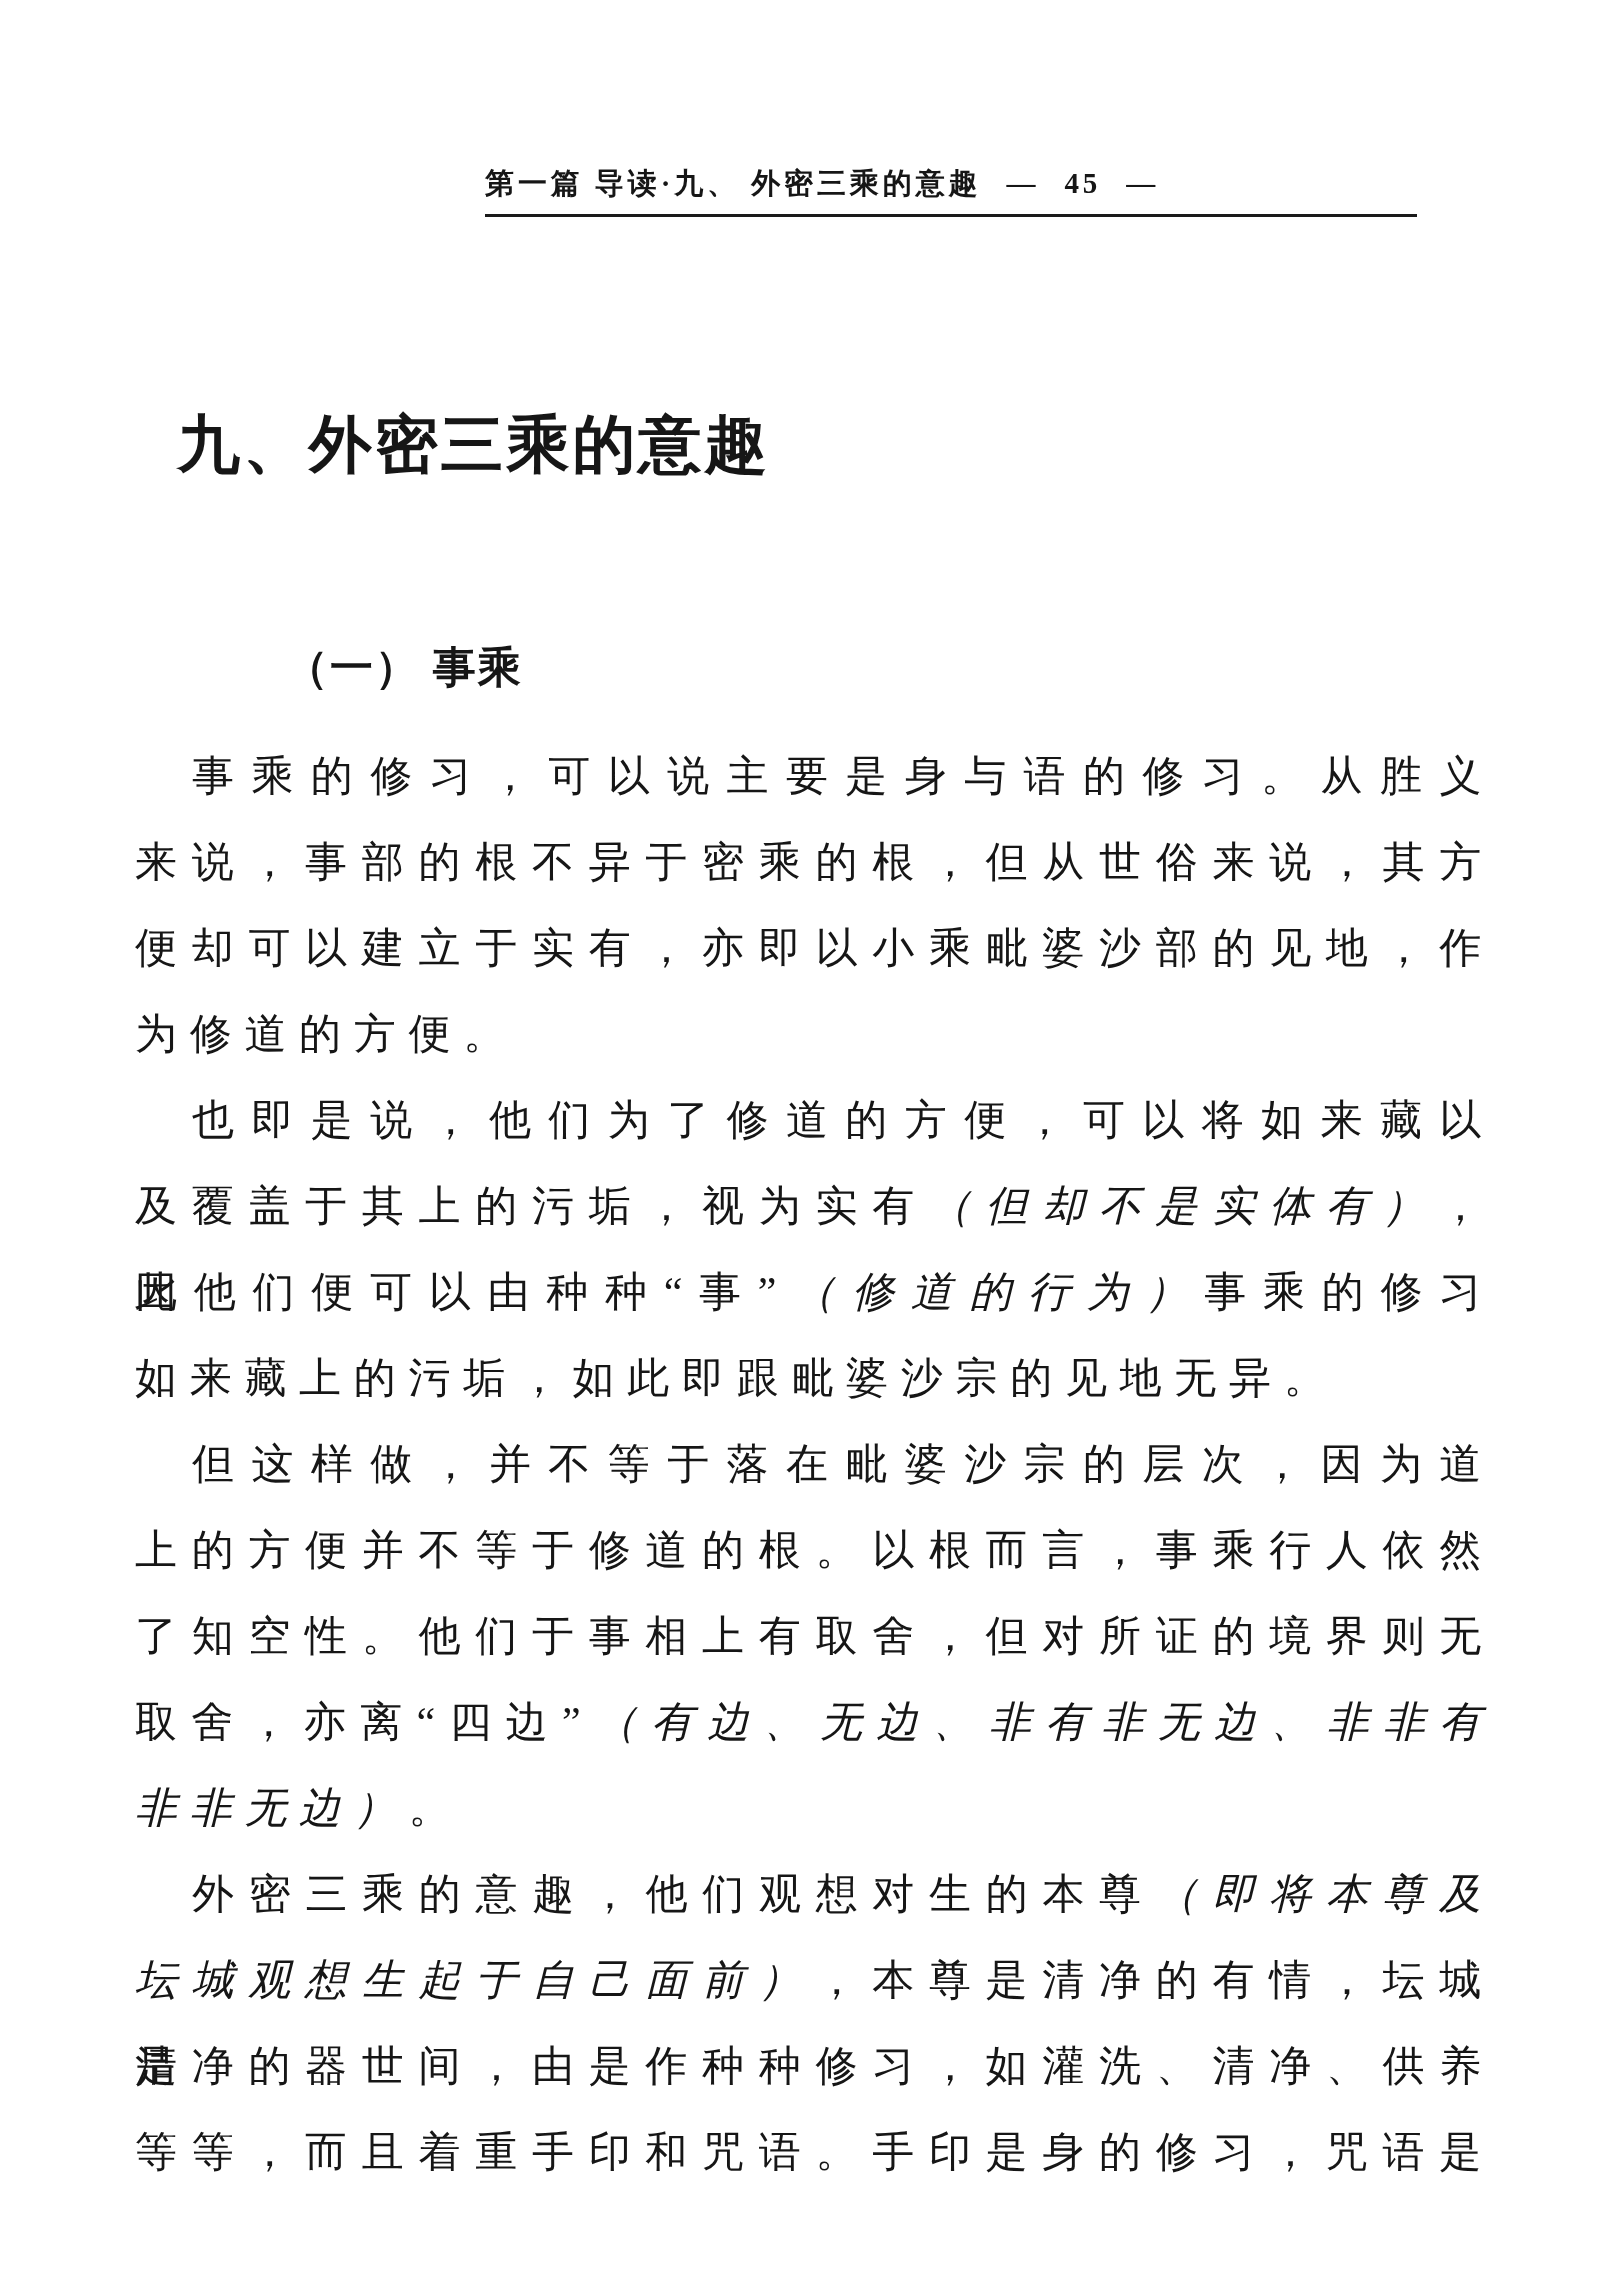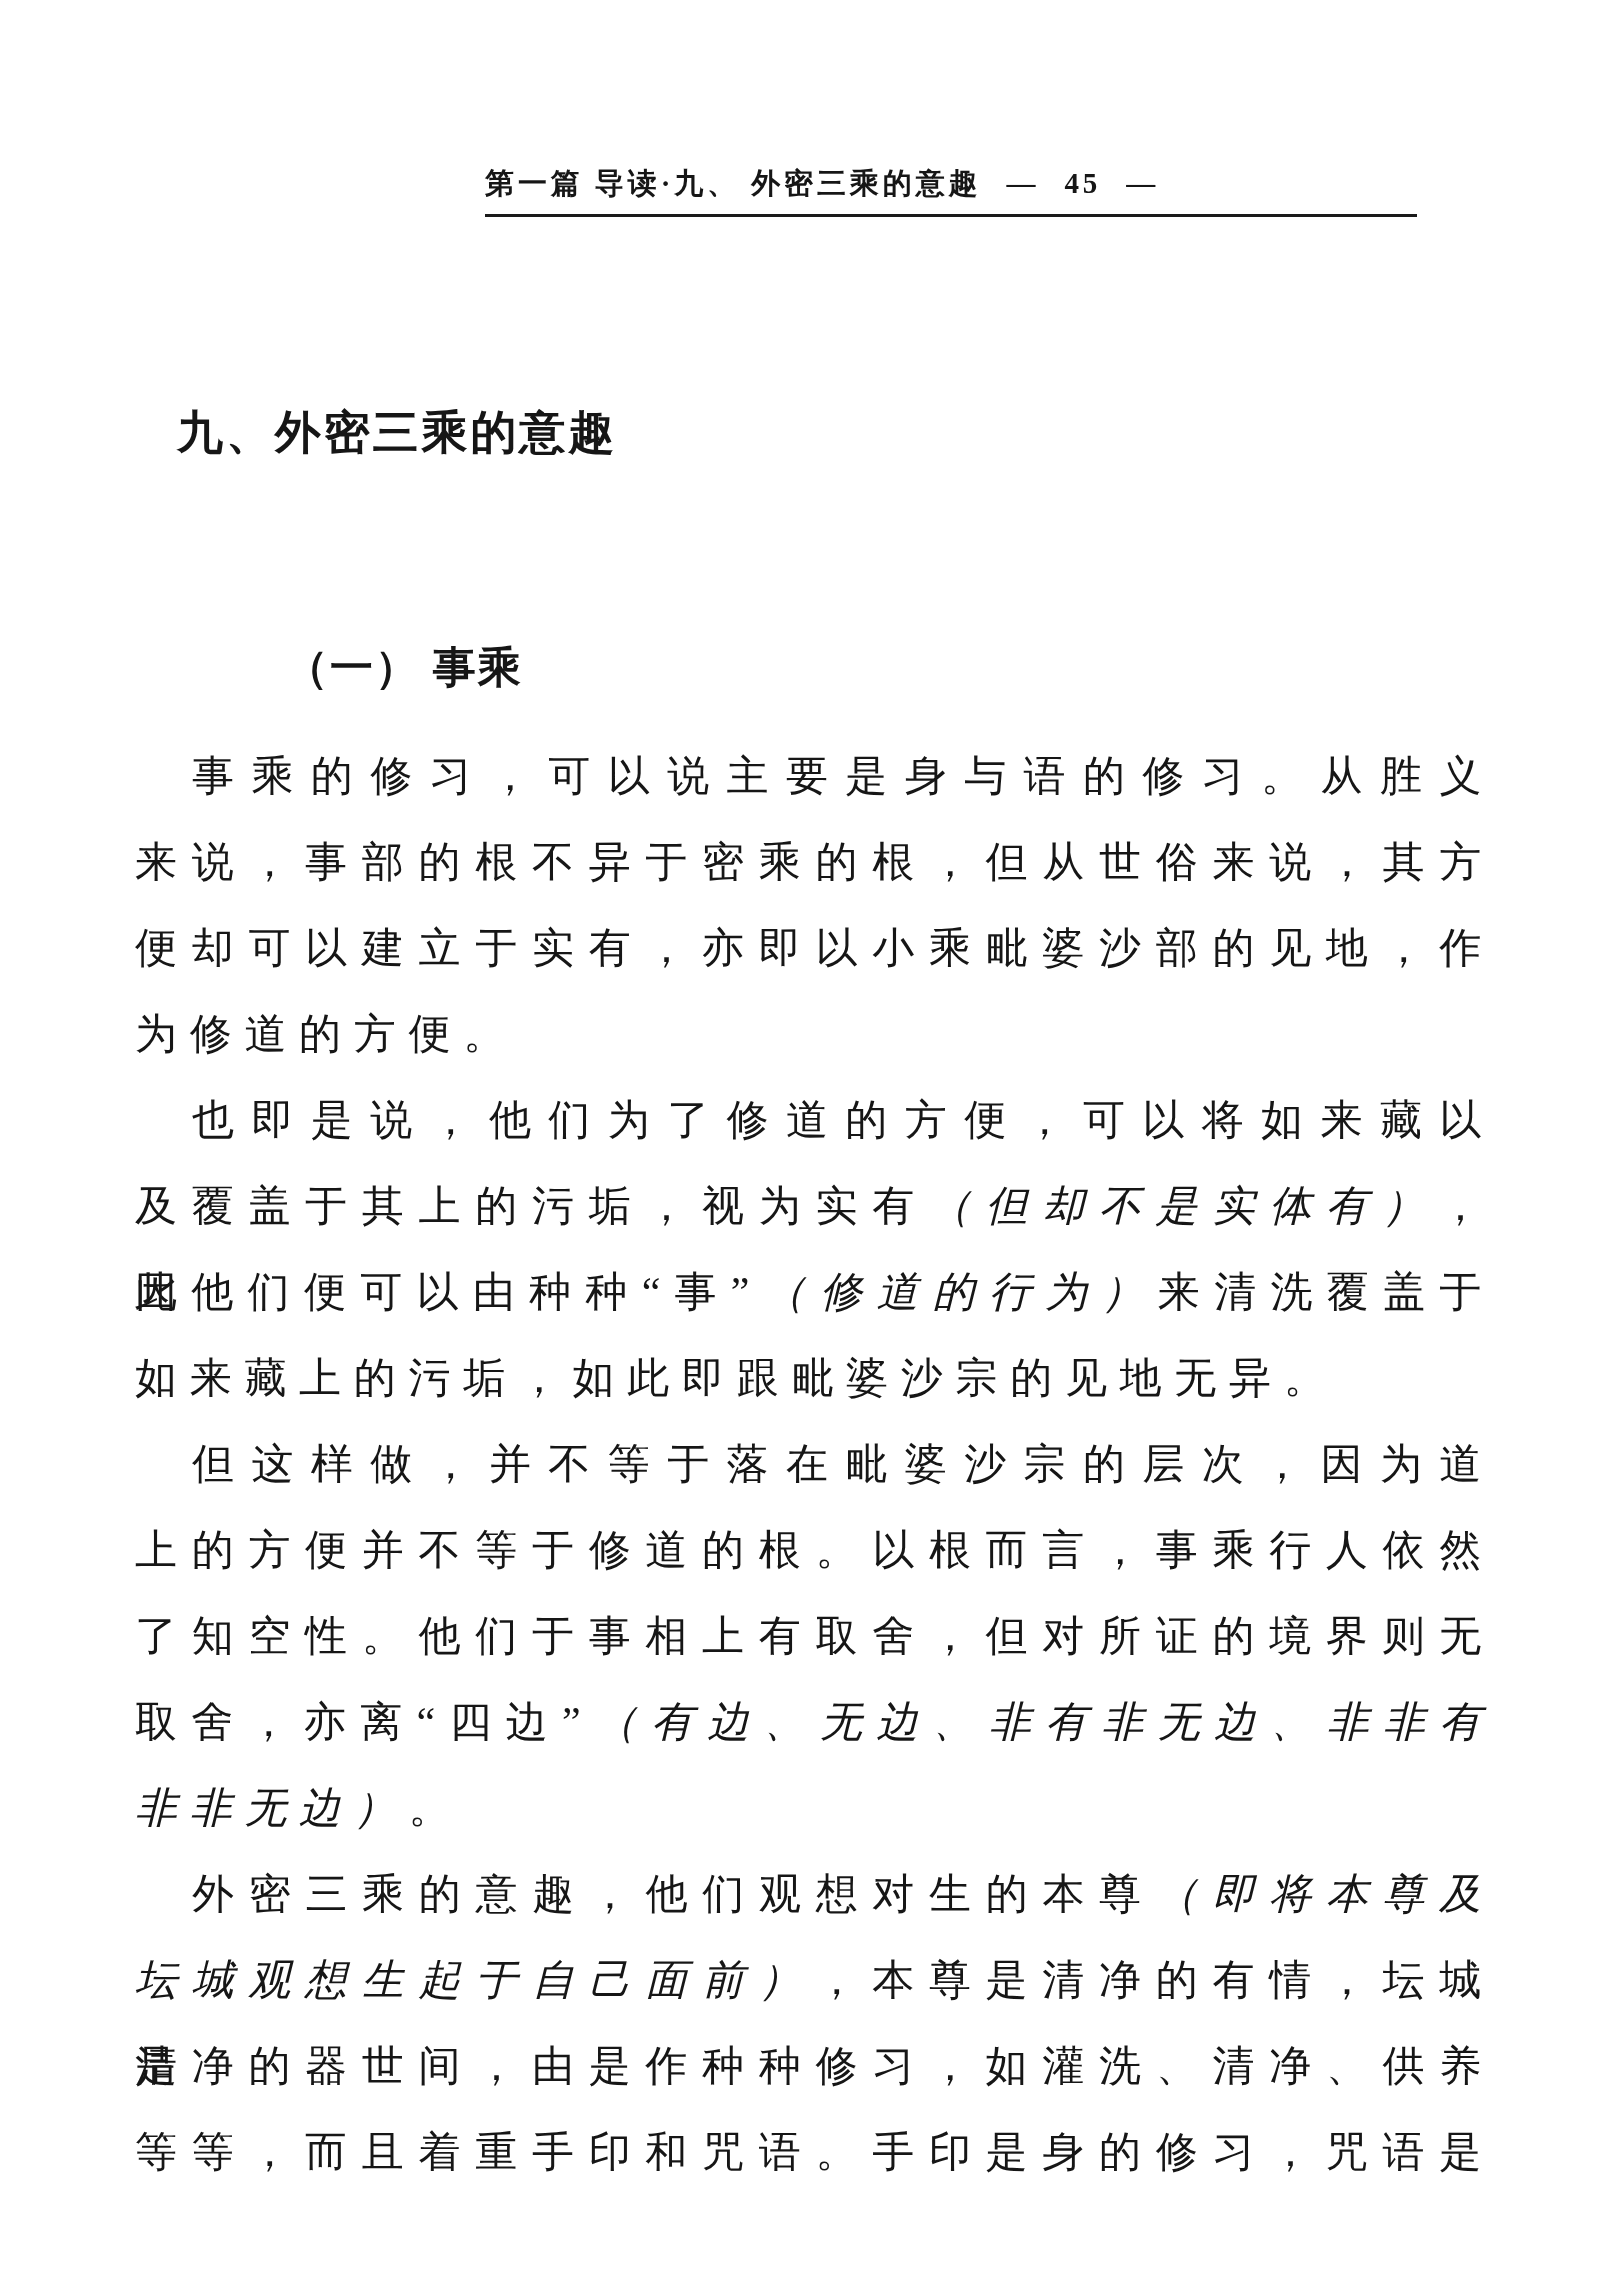--- a/index.html
+++ b/index.html
@@ -31,21 +31,21 @@
     font-weight: bold;
     letter-spacing: 3.9px;
     white-space: nowrap;
   }
 
   
   .title {
     position: absolute;
     left: 177px;
     top: 402px;
-    font-size: 46px;
+    font-size: 63px;
     font-weight: bold;
     letter-spacing: 2.9px;
     white-space: nowrap;
   }
 
   
   .section-heading {
     position: absolute;
     left: 285px;
     top: 639px;
@@ -96,21 +96,21 @@
 
 <h2 class="section-heading" style="margin:0;">（一） 事乘</h2>
 
 <div class="body-block">
     <div class="line indent"><span>事乘的修习，可以说主要是身与语的修习。从胜义</span></div>
     <div class="line"><span>来说，事部的根不异于密乘的根，但从世俗来说，其方</span></div>
     <div class="line"><span>便却可以建立于实有，亦即以小乘毗婆沙部的见地，作</span></div>
     <div class="line end"><span>为修道的方便。</span></div>
     <div class="line indent"><span>也即是说，他们为了修道的方便，可以将如来藏以</span></div>
     <div class="line"><span>及覆盖于其上的污垢，视为实有</span><span class="kai">（但却不是实体有）</span><span>，因</span></div>
-    <div class="line"><span>此他们便可以由种种“事”</span><span class="kai">（修道的行为）</span><span>来清洗覆盖于</span></div>
+    <div class="line"><span>此他们便可以由种种“事”</span><span class="kai">（修道的行为）</span><span>事乘的修习</span></div>
     <div class="line end"><span>如来藏上的污垢，如此即跟毗婆沙宗的见地无异。</span></div>
     <div class="line indent"><span>但这样做，并不等于落在毗婆沙宗的层次，因为道</span></div>
     <div class="line"><span>上的方便并不等于修道的根。以根而言，事乘行人依然</span></div>
     <div class="line"><span>了知空性。他们于事相上有取舍，但对所证的境界则无</span></div>
     <div class="line"><span>取舍，亦离“四边”</span><span class="kai">（有边、无边、非有非无边、非非有</span></div>
     <div class="line end"><span class="kai">非非无边）</span><span>。</span></div>
     <div class="line indent"><span>外密三乘的意趣，他们观想对生的本尊</span><span class="kai">（即将本尊及</span></div>
     <div class="line"><span class="kai">坛城观想生起于自己面前）</span><span>，本尊是清净的有情，坛城是</span></div>
     <div class="line"><span>清净的器世间，由是作种种修习，如灌洗、清净、供养</span></div>
     <div class="line"><span>等等，而且着重手印和咒语。手印是身的修习，咒语是</span></div>

